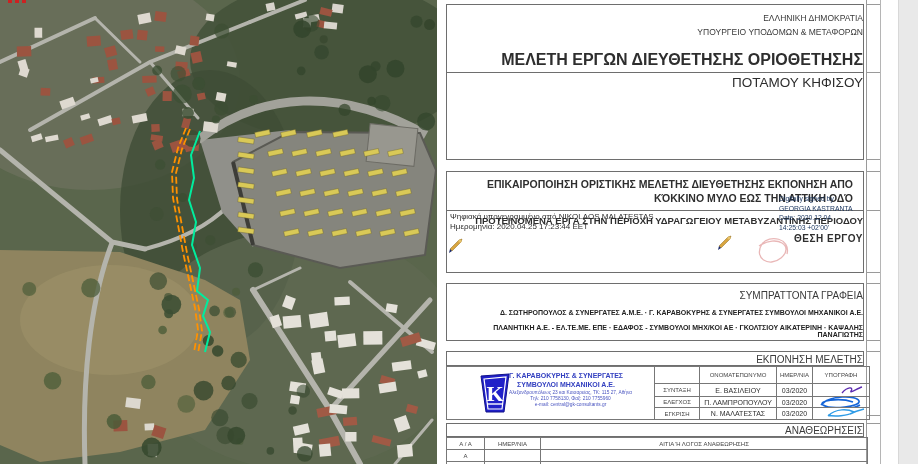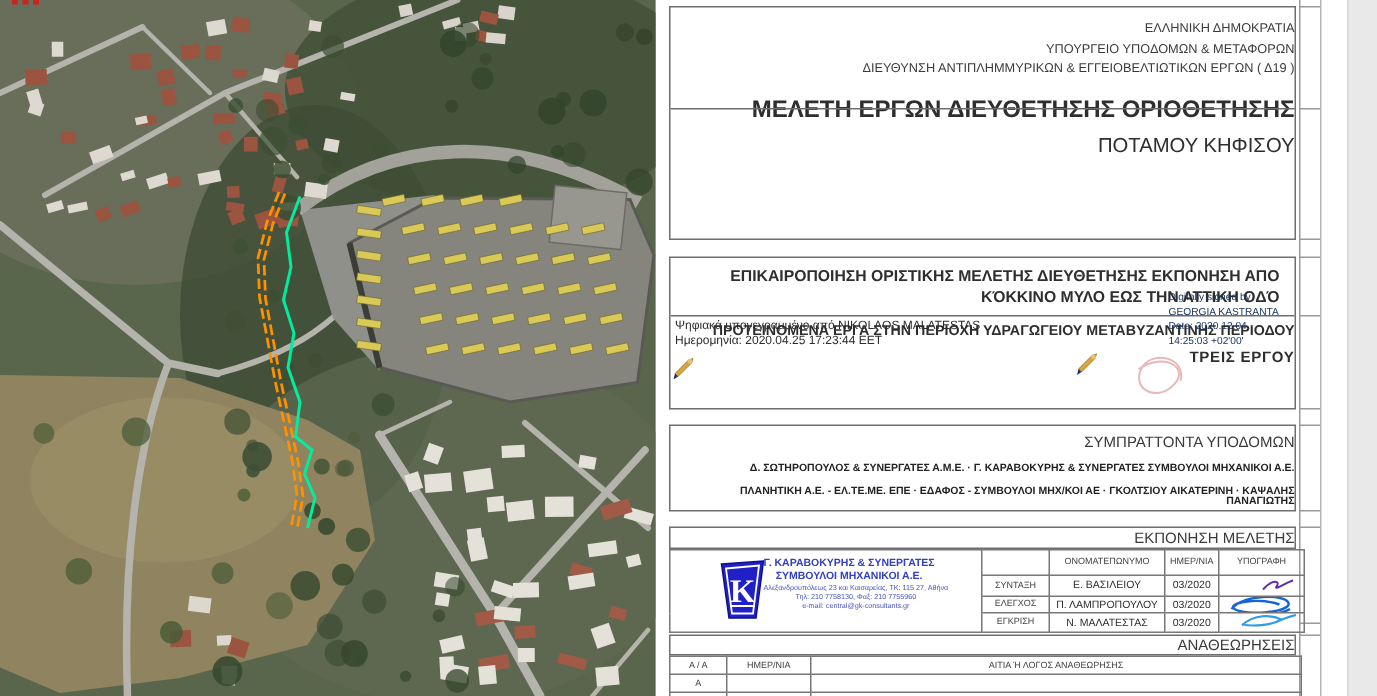--- a/index.html
+++ b/index.html
@@ -320,32 +320,31 @@
 <div class="conn" style="top:283px"></div>
 <div class="conn" style="top:340px"></div>
 <div class="conn" style="top:351px"></div>
 <div class="conn" style="top:415px"></div>
 <div class="conn" style="top:423px"></div>
 
 <div class="box" style="top:4px;height:156px">
   <div class="ctr agency">
     <div>ΕΛΛΗΝΙΚΗ ΔΗΜΟΚΡΑΤΙΑ</div>
     <div>ΥΠΟΥΡΓΕΙΟ ΥΠΟΔΟΜΩΝ &amp; ΜΕΤΑΦΟΡΩΝ</div>
-    <div>ΔΙΕΥΘΥΝΣΗ ΑΝΤΙΠΛΗΜΜΥΡΙΚΩΝ &amp; ΕΓΓΕΙΟΒΕΛΤΙΩΤΙΚΩΝ ΕΡΓΩΝ ( Δ19 )</div>
   </div>
   <div class="hdiv" style="top:67px"></div>
   <div class="ctr t-b1">ΜΕΛΕΤΗ ΕΡΓΩΝ ΔΙΕΥΘΕΤΗΣΗΣ ΟΡΙΟΘΕΤΗΣΗΣ</div>
   <div class="ctr t-b2">ΠΟΤΑΜΟΥ ΚΗΦΙΣΟΥ</div>
 </div>
 
 <div class="box" style="top:171px;height:102px">
   <div class="ctr t-c">ΕΠΙΚΑΙΡΟΠΟΙΗΣΗ ΟΡΙΣΤΙΚΗΣ ΜΕΛΕΤΗΣ ΔΙΕΥΘΕΤΗΣΗΣ ΕΚΠΟΝΗΣΗ ΑΠΟ ΚΌΚΚΙΝΟ ΜΥΛΟ ΕΩΣ ΤΗΝ ΑΤΤΙΚΗ ΟΔΌ</div>
   <div class="hdiv" style="top:38px"></div>
   <div class="ctr t-d" style="margin-top:10px">ΠΡΟΤΕΙΝΟΜΕΝΑ ΕΡΓΑ ΣΤΗΝ ΠΕΡΙΟΧΗ ΥΔΡΑΓΩΓΕΙΟΥ ΜΕΤΑΒΥΖΑΝΤΙΝΗΣ ΠΕΡΙΟΔΟΥ</div>
-  <div class="ctr t-loc">ΤΡΕΙΣ ΕΡΓΟΥ</div>
+  <div class="ctr t-loc">ΘΕΣΗ ΕΡΓΟΥ</div>
   <div class="sigL">
     <div>Ψηφιακά υπογεγραμμένο από NIKOLAOS MALATESTAS</div>
     <div>Ημερομηνία: 2020.04.25 17:23:44 EET</div>
   </div>
   <div class="sigR">
     <div>Digitally signed by</div>
     <div>GEORGIA KASTRANTA</div>
     <div>Date: 2020.12.04</div>
     <div>14:25:03 +02'00'</div>
   </div>
@@ -354,21 +353,21 @@
     </svg>
   <svg class="penicon" style="left:270px;top:62px" width="20" height="18">
       <use href="#pen" x="2" y="2"></use>
     </svg>
   <svg class="penicon" style="left:300px;top:60px" width="60" height="42">
     <path id="redscribble" d="M12,14 C30,2 48,14 34,26 C22,36 6,26 15,12 C22,2 44,6 40,22" fill="none" stroke-width="1.3" opacity="0.85" stroke="#e5aaaa"></path>
   </svg>
 </div>
 
 <div class="box" style="top:283px;height:58px">
-  <div class="ctr coop-h">ΣΥΜΠΡΑΤΤΟΝΤΑ ΥΠΟΔΟΜΩΝ</div>
+  <div class="ctr coop-h">ΣΥΜΠΡΑΤΤΟΝΤΑ ΓΡΑΦΕΙΑ</div>
   <div class="ctr coop-l">Δ. ΣΩΤΗΡΟΠΟΥΛΟΣ &amp; ΣΥΝΕΡΓΑΤΕΣ Α.Μ.Ε. · Γ. ΚΑΡΑΒΟΚΥΡΗΣ &amp; ΣΥΝΕΡΓΑΤΕΣ ΣΥΜΒΟΥΛΟΙ ΜΗΧΑΝΙΚΟΙ Α.Ε.</div>
   <div class="ctr coop-l">ΠΛΑΝΗΤΙΚΗ Α.Ε. - ΕΛ.ΤΕ.ΜΕ. ΕΠΕ · ΕΔΑΦΟΣ - ΣΥΜΒΟΥΛΟΙ ΜΗΧ/ΚΟΙ ΑΕ · ΓΚΟΛΤΣΙΟΥ ΑΙΚΑΤΕΡΙΝΗ · ΚΑΨΑΛΗΣ ΠΑΝΑΓΙΩΤΗΣ</div>
 </div>
 
 <div class="box" style="top:351px;height:15px">
   <div class="ctr ekp-h">ΕΚΠΟΝΗΣΗ ΜΕΛΕΤΗΣ</div>
 </div>
 <table class="ftab">
   <tbody>
       <tr style="height:17px">

